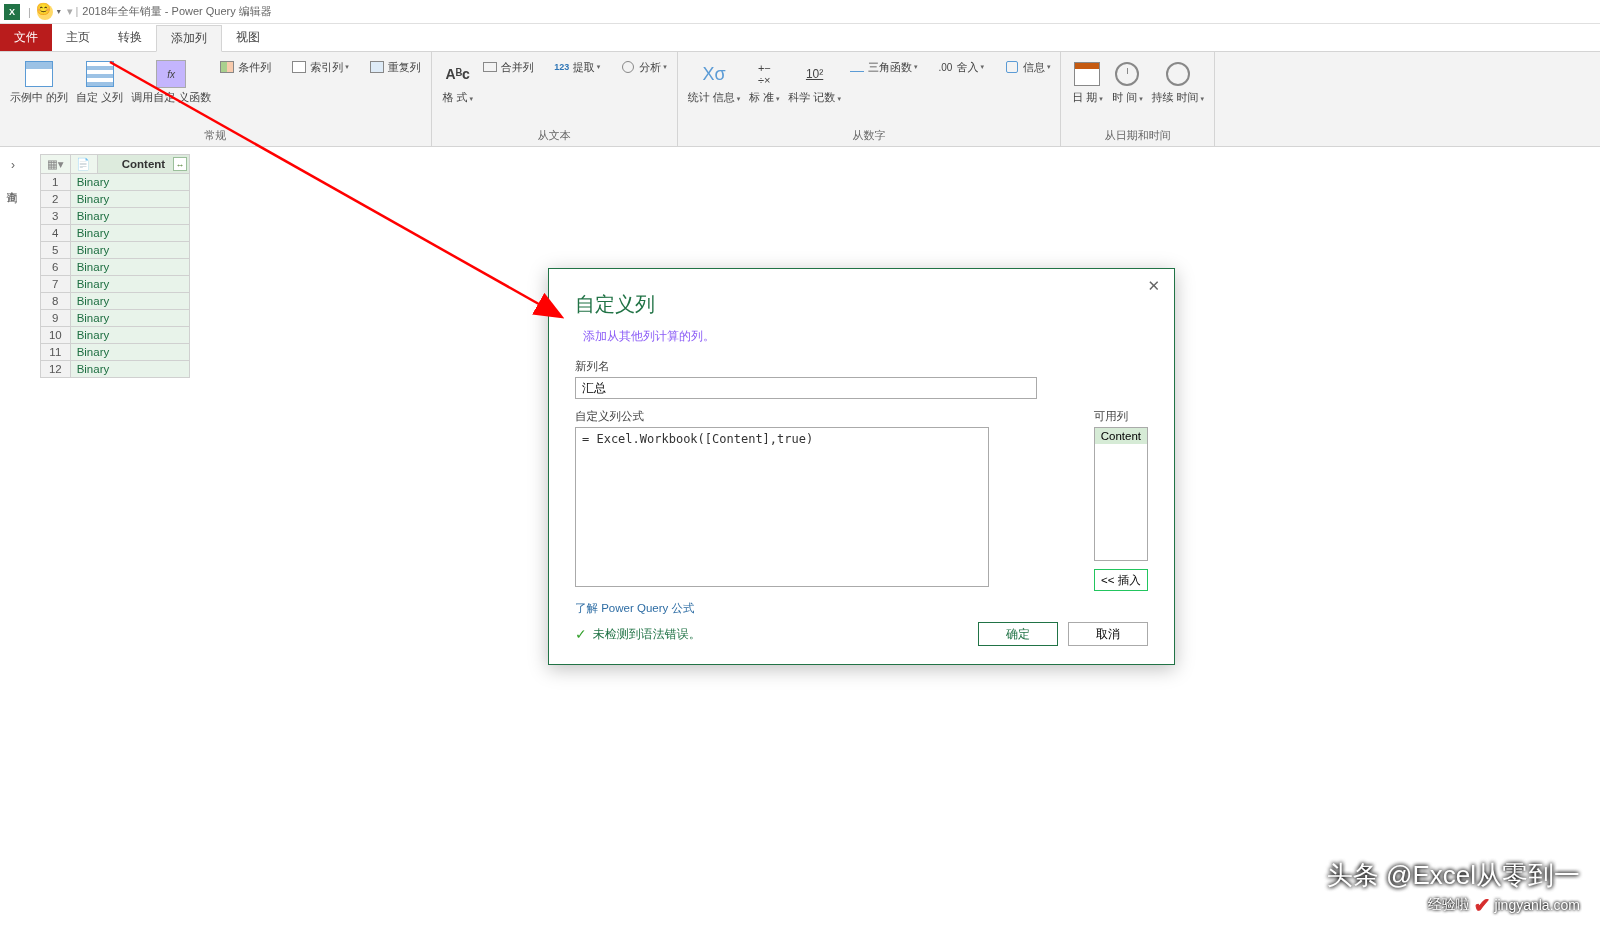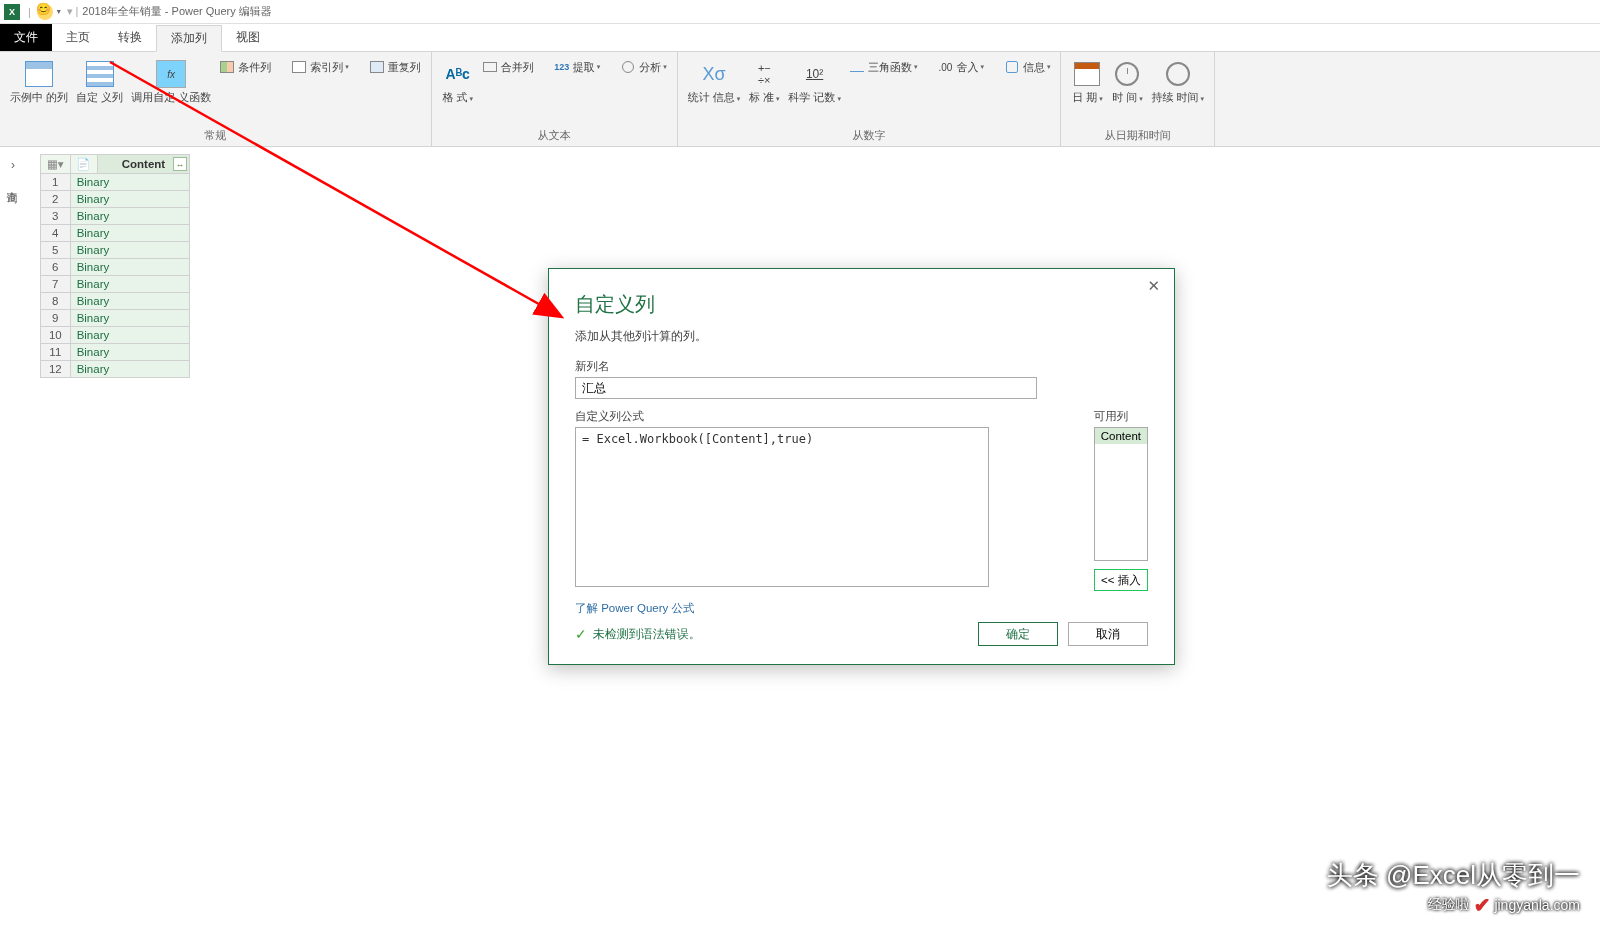--- a/index.html
+++ b/index.html
@@ -9,45 +9,45 @@
 .titlebar { height:24px; background:#fff; border-bottom:1px solid #e0e0e0; display:flex; align-items:center; padding:0 4px; font-size:11px; color:#666; }
 .titlebar .excel-icon { width:16px; height:16px; background:#217346; margin-right:4px; position:relative; display:inline-flex; align-items:center; justify-content:center; color:#fff; font-weight:bold; font-size:9px; }
 .titlebar .smiley { width:16px; height:16px; border-radius:50%; background:#ffd966; margin:0 2px; position:relative; }
 .titlebar .smiley::before { content:"😊"; font-size:12px; position:absolute; left:0; top:-2px; }
 .titlebar .dd { font-size:8px; color:#666; margin:0 2px; }
 .titlebar .sep { color:#aaa; margin:0 4px; }
 
 
 .ribbon-tabs { height:28px; display:flex; align-items:stretch; border-bottom:1px solid #d4d4d4; background:#fff; }
 .ribbon-tabs .tab { padding:0 14px; font-size:12px; display:flex; align-items:center; color:#444; cursor:pointer; }
-.ribbon-tabs .tab.file { background:#000000; color:#fff; font-weight:normal; }
+.ribbon-tabs .tab.file { background:#b91c1c; color:#fff; font-weight:normal; }
 .ribbon-tabs .tab.active { background:#f3f3f3; border:1px solid #d4d4d4; border-bottom:1px solid #f3f3f3; position:relative; top:1px; }
 
 
 .ribbon { height:95px; background:#f3f3f3; border-bottom:1px solid #d4d4d4; display:flex; align-items:stretch; }
 .group { border-right:1px solid #d4d4d4; display:flex; flex-direction:column; }
 .group-content { flex:1; display:flex; align-items:flex-start; padding:4px 6px; }
 .group-label { text-align:center; font-size:11px; color:#666; padding:2px 0 3px; }
 .big-btn { display:flex; flex-direction:column; align-items:center; justify-content:flex-start; padding:2px 4px; cursor:pointer; min-width:38px; }
 .big-btn .ico { width:32px; height:32px; display:flex; align-items:center; justify-content:center; margin-bottom:1px; }
 .big-btn .lbl { font-size:11px; color:#444; text-align:center; line-height:1.15; }
 .small-stack { display:flex; flex-direction:row; gap:12px; padding-top:2px; }
 .small-btn { display:flex; align-items:center; font-size:11px; color:#444; cursor:pointer; padding:1px 4px; white-space:nowrap; }
 .small-btn .ico { width:16px; height:16px; margin-right:3px; display:inline-flex; align-items:center; justify-content:center; }
 .dd-arrow { font-size:7px; color:#666; margin-left:2px; }
 
 
 .i-table { width:28px; height:26px; background:linear-gradient(#9cc2e5 0 30%,#fff 30% 100%); border:1px solid #5b9bd5; }
 .i-table2 { width:28px; height:26px; background:#fff; border:1px solid #5b9bd5; position:relative; }
 .i-table2::before{content:"";position:absolute;inset:0;background:repeating-linear-gradient(0deg,#9cc2e5 0 4px,#fff 4px 8px);}
-.i-fx { width:30px; height:28px; background:#7dd3fc; border:1px solid #aaa; display:flex; align-items:center; justify-content:center; font-style:italic; font-size:10px; color:#444;}
+.i-fx { width:30px; height:28px; background:#c4b5fd; border:1px solid #aaa; display:flex; align-items:center; justify-content:center; font-style:italic; font-size:10px; color:#444;}
 .i-cond { width:14px; height:12px; border:1px solid #888; background:linear-gradient(90deg,#a9d08e 0 50%,#f8cbad 50%); }
 .i-idx { width:14px; height:12px; border:1px solid #888; background:#fff; }
 .i-dup { width:14px; height:12px; border:1px solid #888; background:#deebf7; }
-.i-abc { font-size:14px; color:#0369a1; font-weight:bold; }
+.i-abc { font-size:14px; color:#404040; font-weight:bold; }
 .i-merge { width:14px; height:10px; border:1px solid #888; }
 .i-extract { font-size:9px; color:#2e75b6; font-weight:bold; }
 .i-parse { width:12px; height:12px; border:1px solid #888; border-radius:50%; }
 .i-sigma { font-size:18px; color:#5b9bd5; }
 .i-std { font-size:11px; color:#444; }
 .i-102 { font-size:12px; color:#444;text-decoration:underline; }
 .i-trig { width:14px; height:10px; display:inline-block; background:linear-gradient(135deg,transparent 48%,#5b9bd5 48% 52%,transparent 52%); border-bottom:1px solid #5b9bd5;}
 .i-round { font-size:10px; }
 .i-info { width:12px; height:12px; border:1px solid #5b9bd5; border-radius:2px; }
 .i-cal { width:26px; height:24px; border:1px solid #888; background:linear-gradient(#c55a11 0 25%,#fff 25%); }
@@ -68,21 +68,21 @@
 .data-table .colhead { background:#ddebdd; color:#333; width:92px; font-weight:bold; position:relative; }
 .data-table .type-ico { width:20px; background:#eef6ee; text-align:center; color:#888; }
 .cell-binary { color:#1e6f42; background:#e8f3ea; }
 .col-expand { position:absolute; right:2px; top:2px; width:14px; height:14px; border:1px solid #9bbf9b; background:#fff; font-size:9px; display:flex; align-items:center; justify-content:center; color:#548235; }
 
 
 .dialog { position:absolute; left:548px; top:268px; width:627px; height:397px; background:#fff; border:1px solid #217346; box-shadow:0 4px 18px rgba(0,0,0,.25); display:flex; flex-direction:column; }
 .dialog .close { position:absolute; right:8px; top:6px; font-size:15px; color:#666; cursor:pointer; padding:2px 6px; }
 .dialog-body { padding:22px 26px 10px; flex:1; display:flex; flex-direction:column; overflow:hidden;}
 .dialog h2 { color:#217346; font-size:20px; font-weight:normal; margin-bottom:10px; }
-.dialog .sub { font-size:12px; color:#404040; margin-bottom:14px; }
+.dialog .sub { font-size:12px; color:#8b5cf6; margin-bottom:14px;margin-left:8px; }
 .dialog label { font-size:11.5px; color:#444; display:block; margin-bottom:3px; }
 .dialog input[type=text] { width:462px; height:22px; border:1px solid #aaa; padding:0 6px; font-size:12px; }
 .dialog .row2 { display:flex; gap:26px; margin-top:10px; flex:1; min-height:0;}
 .dialog textarea { width:414px; height:160px; border:1px solid #aaa; padding:4px 6px; font-size:12px; font-family:Consolas,monospace; resize:none; color:#333; }
 .avail { flex:1; display:flex; flex-direction:column; }
 .avail-list { flex:1; border:1px solid #aaa; background:#fff; max-height:134px; overflow:auto; }
 .avail-item { padding:2px 6px; background:#d6ebd6; font-size:11.5px; cursor:pointer; }
 .insert-btn { margin-top:8px; height:22px; border:1px solid #22c55e; background:#fff; font-size:11.5px; cursor:pointer; }
 .link { color:#2e6da4; font-size:11.5px; margin-top:10px; cursor:pointer; display:inline-block; }
 .dialog-footer { display:flex; align-items:center; justify-content:space-between; padding:6px 26px 18px; }

